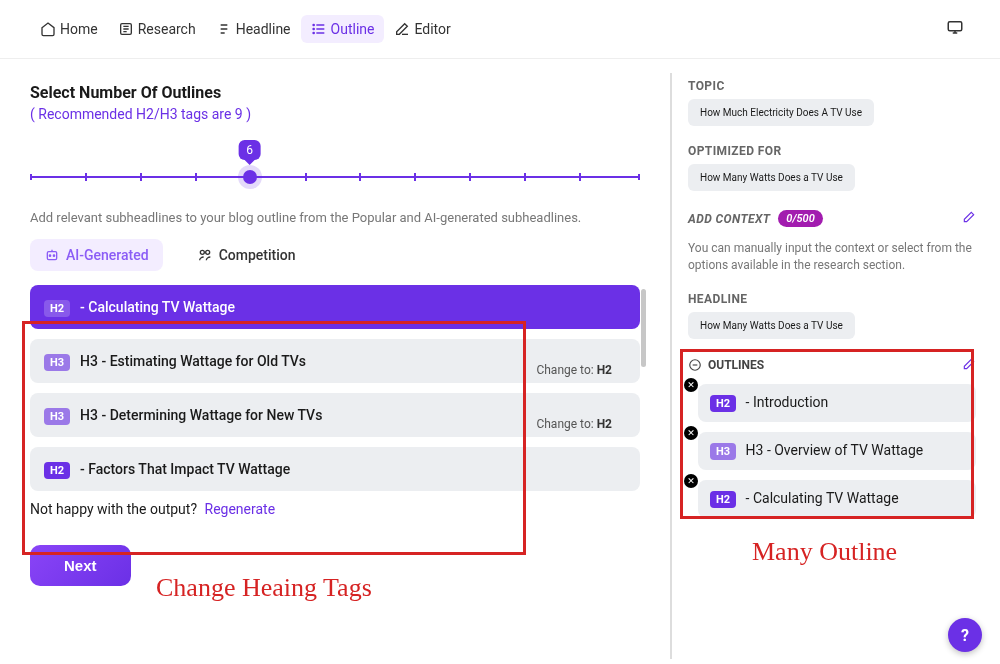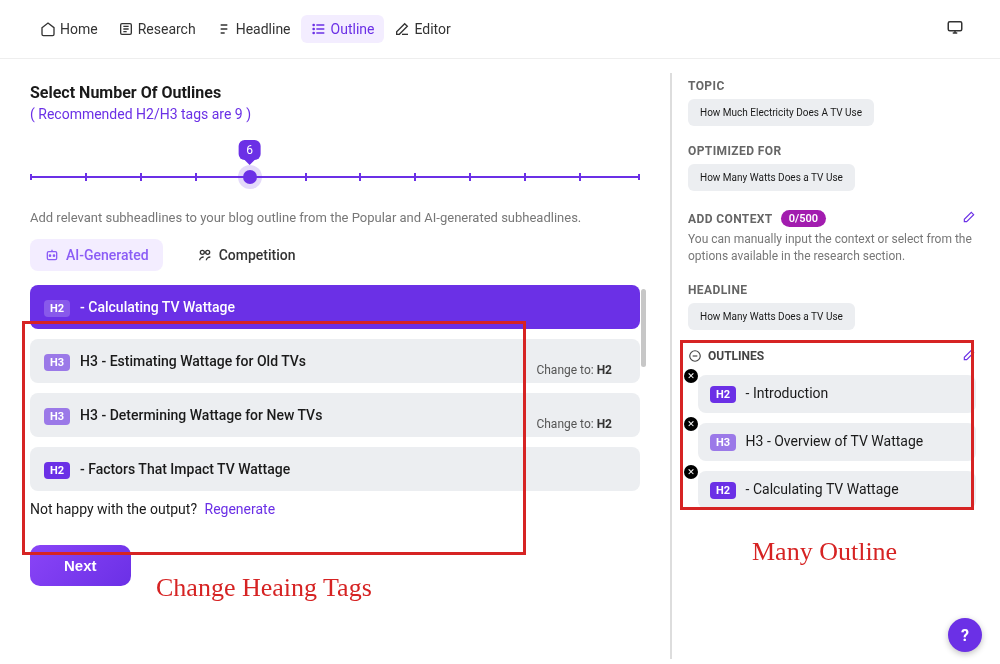--- a/index.html
+++ b/index.html
@@ -63,21 +63,21 @@
 
 .regen-row { font-size: 14px; margin-top: 4px; }
 .regen-row a { color:#6b30e6; font-weight:400; text-decoration:none; cursor:pointer; margin-left:4px;}
 
 
 .next-btn { margin-top: 28px; background: linear-gradient(135deg,#8a44f7,#6b30e6); color:#fff; border:none; padding:12px 34px; border-radius:10px; font-size:15px; font-weight:600; cursor:pointer; }
 
 
 .rlabel { font-size: 12px; font-weight: 700; color:#666; letter-spacing:0.4px; margin-bottom:6px; }
 .rchip { display:inline-block; background:#eceef1; padding:8px 12px; border-radius:6px; font-size:10px; margin-bottom:18px; }
-.context-row { display:flex; align-items:center; gap:8px; margin-bottom:3px;}
+.context-row { display:flex; align-items:center; gap:8px; margin-bottom:12px;font-style:italic;}
 .context-pill { background:#a21caf; color:#fff; font-size:11px; padding:2px 8px; border-radius:10px; font-weight:600;}
 .context-edit { margin-left:auto; color:#6b30e6; cursor:pointer; }
 .context-desc { font-size:12px; color:#777; margin-bottom:18px; line-height:1.4; }
 
 .outlines-head { display:flex; align-items:center; gap:6px; font-size:12px; font-weight:700; color:#444; margin-bottom:10px;}
 .outlines-head .edit { margin-left:auto; color:#6b30e6; cursor:pointer;}
 .outline-item { background:#eceef1; border-radius:8px; padding:10px 12px; margin-bottom:10px; font-size:14px; position:relative; margin-left:10px;}
 .outline-item .del { position:absolute; left:-14px; top:-6px; width:14px; height:14px; border-radius:50%; background:#000; color:#fff; font-size:9px; display:flex; align-items:center; justify-content:center; cursor:pointer; }
 
 

